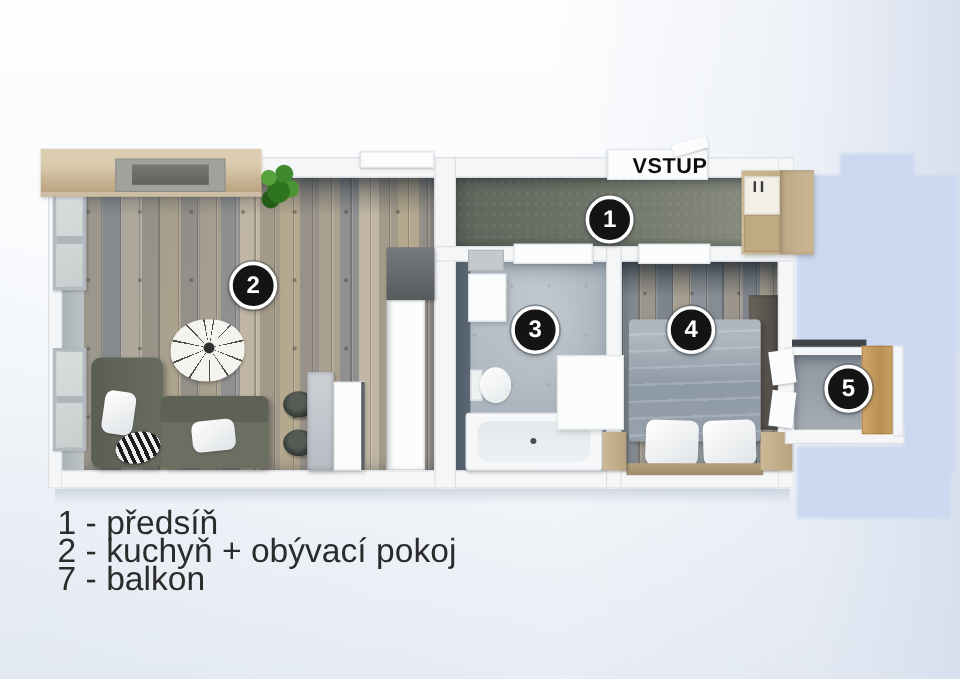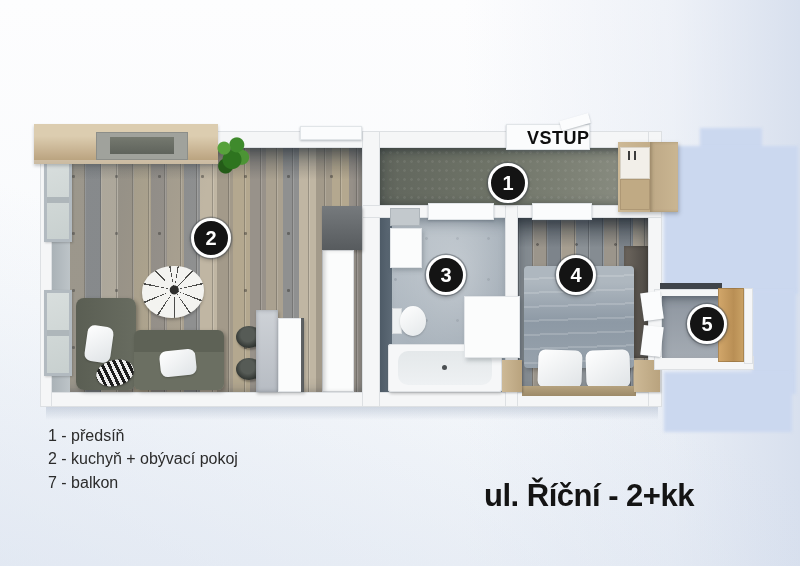--- a/index.html
+++ b/index.html
@@ -50,21 +50,21 @@
       repeating-linear-gradient(90deg, rgba(50,52,56,.34) 0 1px, rgba(240,242,244,.12) 1px 2px, rgba(0,0,0,0) 2px 14px),
       repeating-linear-gradient(90deg, #858c92 0 14px, #9b958b 14px 29px, #7d848b 29px 43px, #a69e90 43px 58px, #8b9196 58px 72px);
     background-size:auto,39px 53px,auto,auto;
     box-shadow:inset 0 14px 14px -9px rgba(25,35,45,.55), inset -12px 0 12px -9px rgba(25,35,45,.38), inset 10px 0 12px -9px rgba(25,35,45,.30), inset 0 -8px 10px -7px rgba(25,35,45,.28);}
   .floor-balc{position:absolute;background:linear-gradient(180deg,#8e96a0,#a4abb3);
     box-shadow:inset 0 8px 10px -6px rgba(40,50,60,.55), inset 6px 0 8px -6px rgba(40,50,60,.4);}
   .marker{position:absolute;width:34px;height:34px;border-radius:50%;background:#141414;border:3px solid #ffffff;
     box-shadow:0 0 0 1.5px rgba(76,82,88,.45), 0 2px 4px rgba(0,0,0,.28);
     color:#fff;font-weight:700;font-size:20px;line-height:34px;text-align:center;}
   .entrance-label{position:absolute;left:527px;top:92px;font-weight:700;font-size:18px;color:#0e0e0e;letter-spacing:.5px;margin-top:36px;}
-  .legend{position:absolute;left:48px;top:424px;font-size:16px;line-height:23.3px;color:#2b2b2b;}
+  .legend{position:absolute;left:48px;top:424px;font-size:28px;line-height:23.3px;color:#2b2b2b;}
   .plan-title{position:absolute;left:484px;top:478px;font-weight:700;font-size:31px;color:#141414;letter-spacing:-.5px;}
   .tan{background:linear-gradient(90deg,#cdb996,#b9a37e);}
   .white-box{background:#fbfcfc;box-shadow:inset 0 0 0 1px #e2e5e8, 2px 3px 4px rgba(60,70,80,.25);}
   .pillow{position:absolute;background:linear-gradient(145deg,#ffffff,#dfe3e6);border-radius:7px;box-shadow:0 1px 2px rgba(0,0,0,.2);}
 </style>
 </head>
 <body>
 
 <div id="screen">
 
@@ -170,15 +170,14 @@
   <div class="marker" style="left:426px;top:255px;"><span>3</span></div>
   <div class="marker" style="left:556px;top:255px;"><span>4</span></div>
   <div class="marker" style="left:687px;top:304px;"><span>5</span></div>
 
   <div class="entrance-label">VSTUP</div>
   <div class="legend">
     <div>1 - předsíň</div>
     <div>2 - kuchyň + obývací pokoj</div>
     <div>7 - balkon</div>
   </div>
-  <div class="plan-title">ul. Říční - 2+kk</div>
 
 </div>
 
 </body></html>

